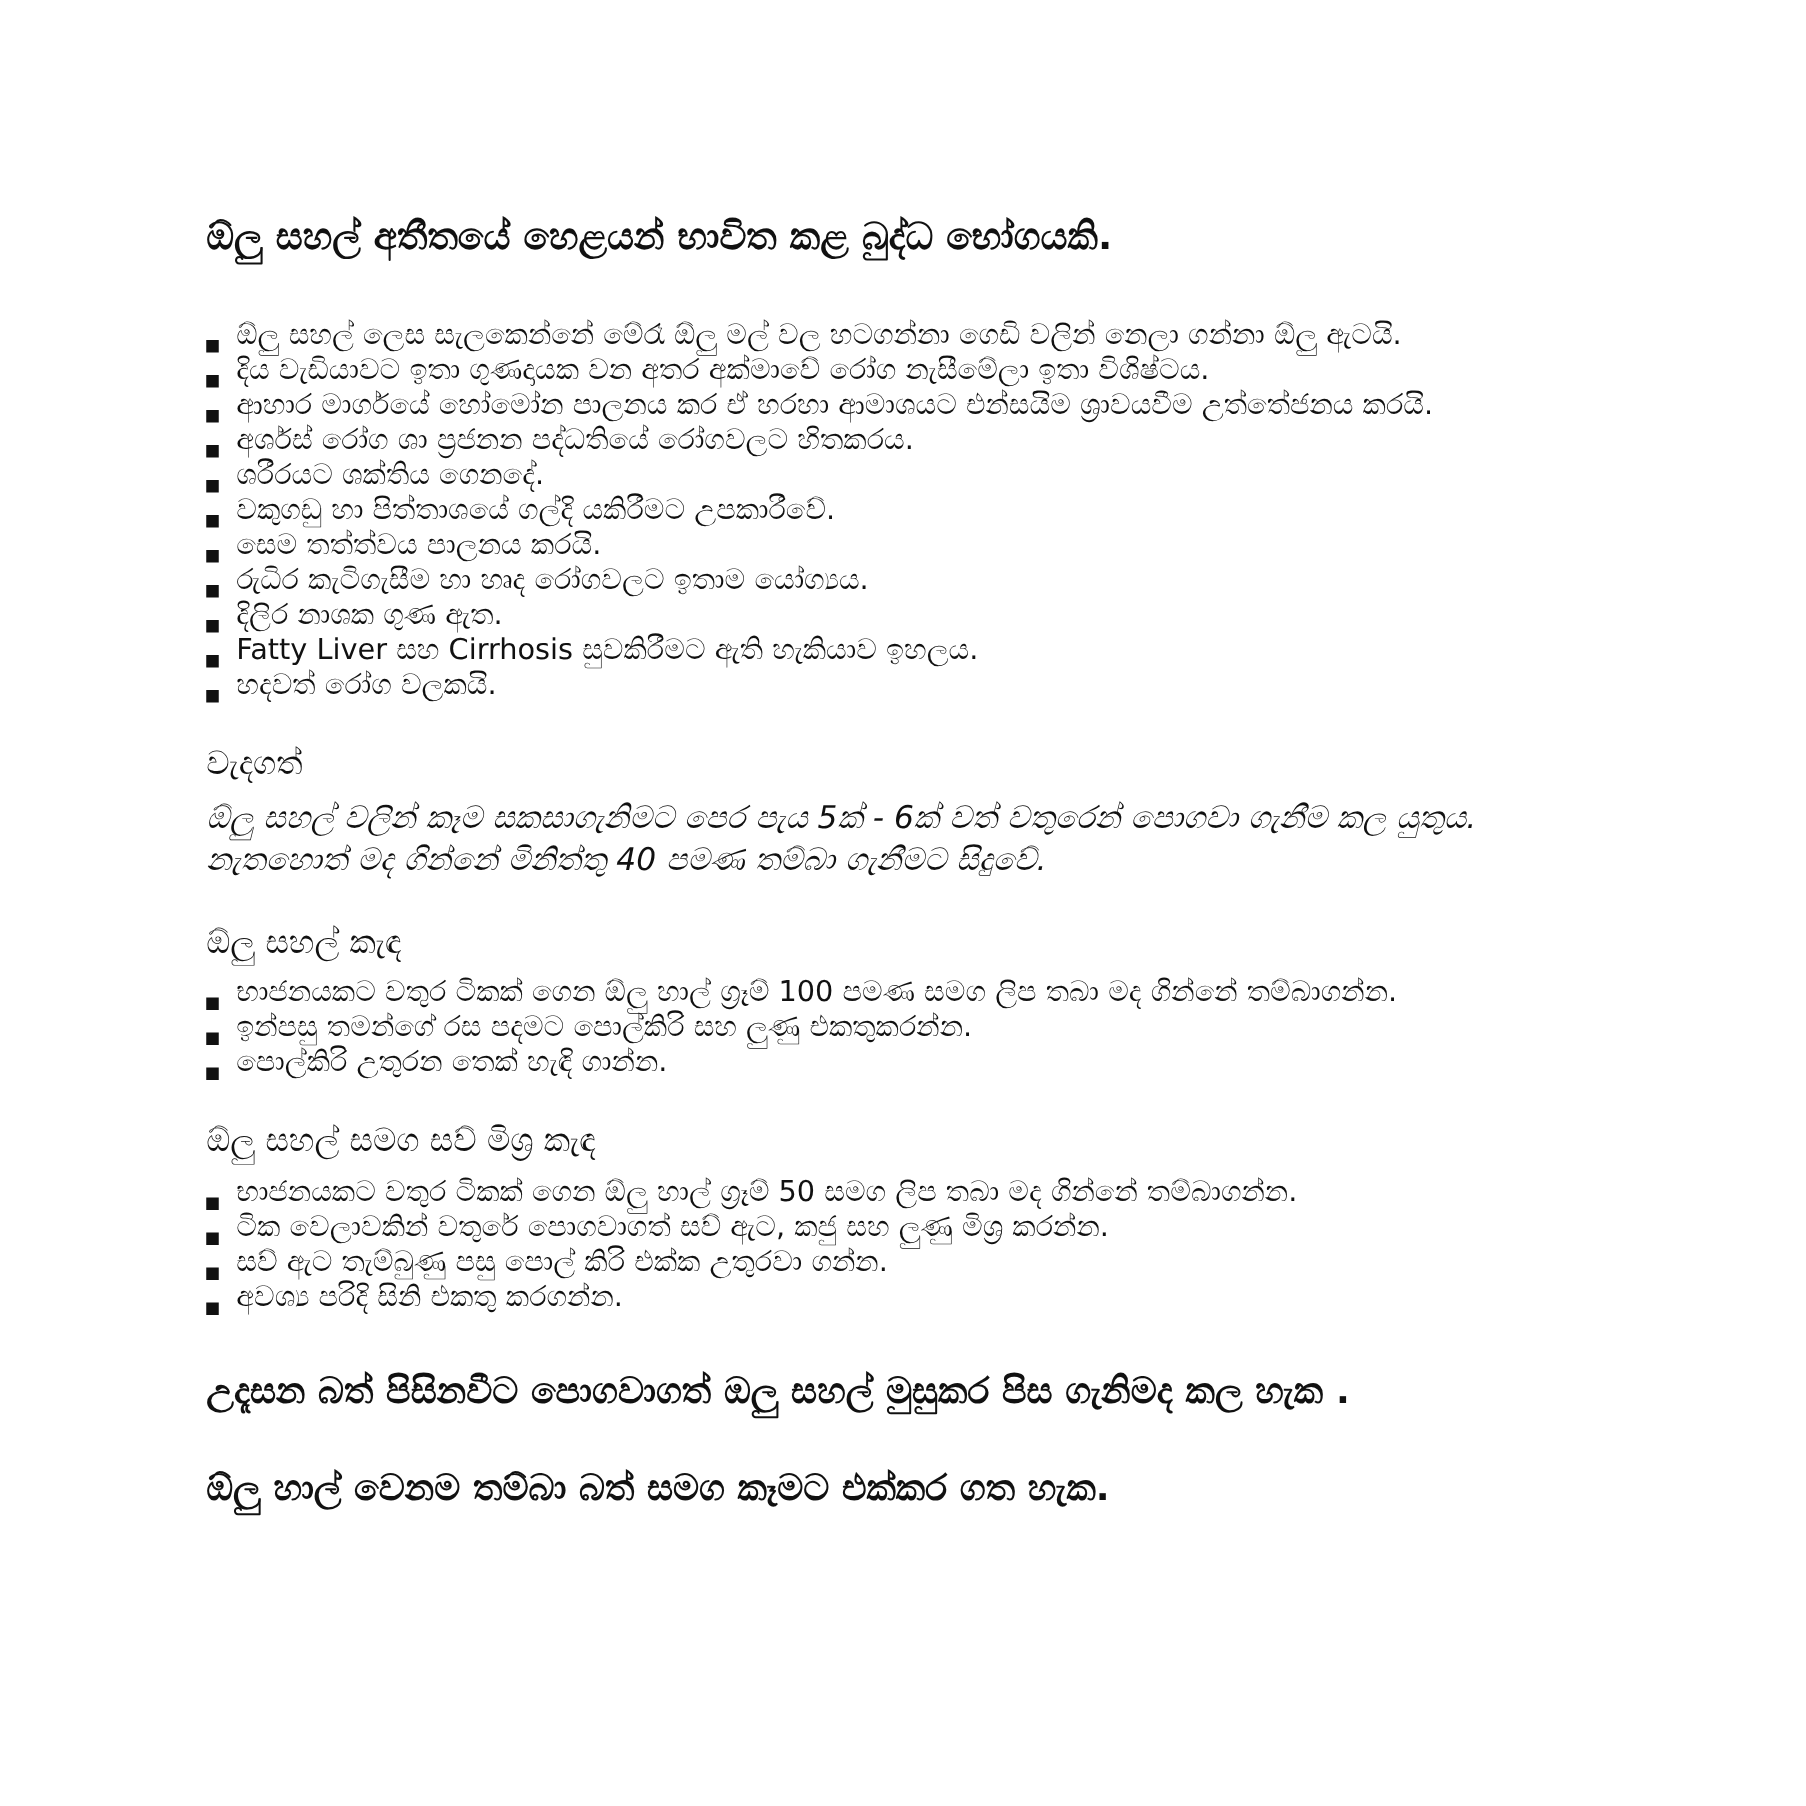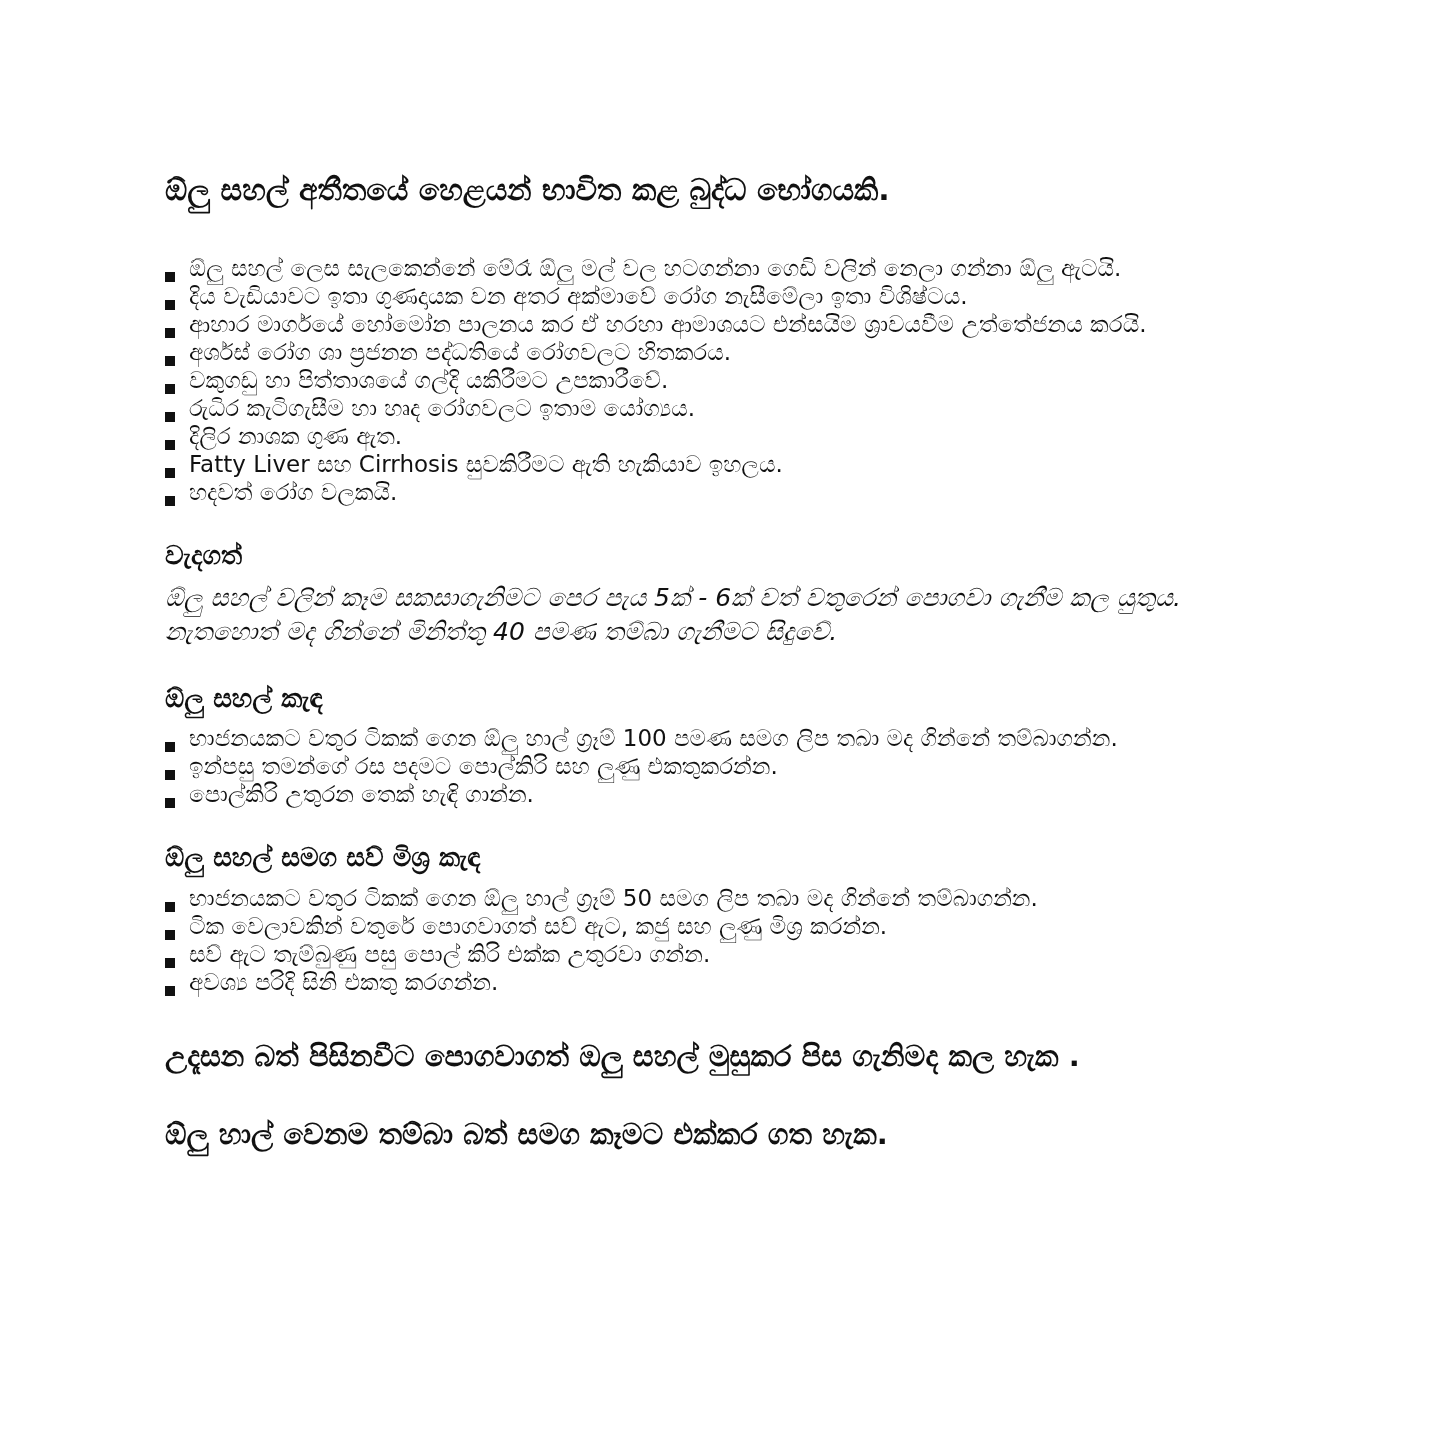--- a/index.html
+++ b/index.html
@@ -41,21 +41,21 @@
   .sq {
     display: inline-block;
     width: 10px;
     height: 10px;
     background: #111111;
     margin-right: 14px;
     flex: 0 0 auto;
   }
   .section-heading {
     font-size: 26px;
-    font-weight: bold;
+    font-weight: normal;
     margin: 34px 0 10px 0;
     line-height: 1.2;
   }
   .italic-par {
     font-style: italic;
     font-size: 25px;
     line-height: 34px;
     margin: 0;
   }
   .closing-line {
@@ -84,21 +84,29 @@
     <li class="bullet-row">
         <span class="sq"></span>
         <span>ආහාර මාර්ගයේ හෝමෝන පාලනය කර ඒ හරහා ආමාශයට එන්සයිම ශ්‍රාවයවීම උත්තේජනය කරයි.</span>
       </li>
     <li class="bullet-row">
         <span class="sq"></span>
         <span>අර්ශස් රෝග ශා ප්‍රජනන පද්ධතියේ රෝගවලට හිතකරය.</span>
       </li>
     <li class="bullet-row">
         <span class="sq"></span>
+        <span>ශරීරයට ශක්තිය ගෙනදේ.</span>
+      </li>
+    <li class="bullet-row">
+        <span class="sq"></span>
         <span>වකුගඩු හා පිත්තාශයේ ගල්දි යකිරීමට උපකාරීවේ.</span>
+      </li>
+    <li class="bullet-row">
+        <span class="sq"></span>
+        <span>සෙම තත්ත්වය පාලනය කරයි.</span>
       </li>
     <li class="bullet-row">
         <span class="sq"></span>
         <span>රුධිර කැටිගැසීම හා හෘද රෝගවලට ඉතාම යෝග්‍යය.</span>
       </li>
     <li class="bullet-row">
         <span class="sq"></span>
         <span>දිලිර නාශක ගුණ ඇත.</span>
       </li>
     <li class="bullet-row">

